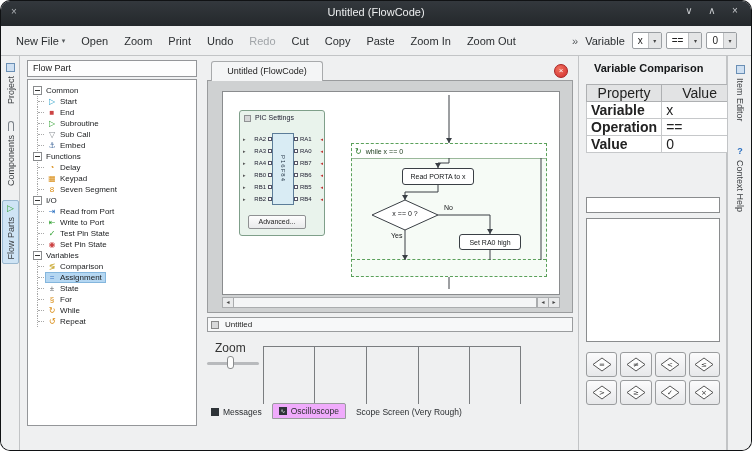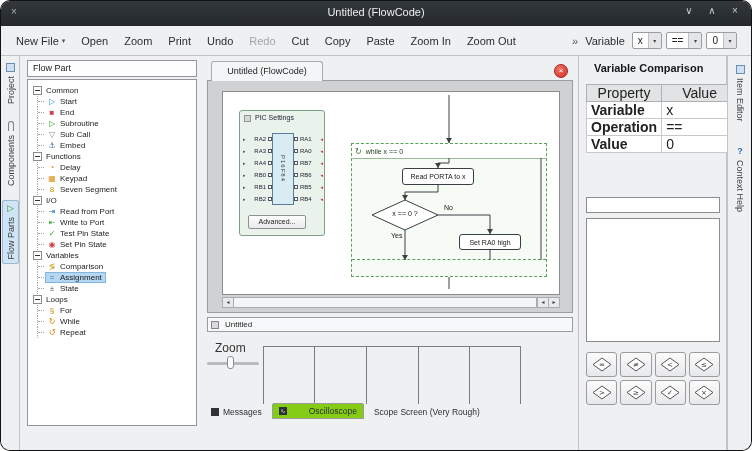--- a/index.html
+++ b/index.html
@@ -132,21 +132,21 @@
   .zoom-slider { position:absolute; left:206px; top:354px; width:52px; height:15px; }
   .zoom-slider .groove { position:absolute; left:0; right:0; top:7px; height:3px; background:#b8babd; border-radius:2px; }
   .zoom-slider .handle { position:absolute; left:20px; top:1px; width:7px; height:13px;
                          background:#fdfdfd; border:1px solid #8a8c8e; border-radius:3px; }
 
   .scope { position:absolute; left:262px; top:345px; width:258px; height:57px; border-top:1px solid #7a7d80; }
   .sline { position:absolute; top:0; width:1px; height:57px; background:#7a7d80; }
 
   .bottom-tabs { position:absolute; left:204px; top:401px; height:17px; display:flex; align-items:flex-end; gap:4px; }
   .btab { display:flex; align-items:center; font-size:8.5px; color:#2b2e31; padding:2px 6px; }
-  .btab.sel { background:#84cc16; border:1px solid #9a9c9e; border-radius:2px 2px 0 0;gap:18px; }
+  .btab.sel { background:#f0abfc; border:1px solid #9a9c9e; border-radius:2px 2px 0 0; }
   .bt-icon { width:8px; height:8px; background:#2e3338; margin-right:4px; color:#e6e8ea;
              font-size:6px; line-height:8px; text-align:center; }
 
   
   .right-panel { position:absolute; left:577px; top:55px; width:149px; bottom:0;
                  background:#eff0f1; border-left:1px solid #c2c4c6; border-right:1px solid #c2c4c6; }
   .rp-title { position:absolute; left:15px; top:6px; font-size:11px; font-weight:bold; color:#141618; }
   .prop-table { position:absolute; left:7px; top:28px; width:152px; border-collapse:collapse; font-size:14px; }
   .prop-table th { background:#e2e3e4; border:1px solid #aeb0b2; font-weight:normal; height:16px; color:#222; }
   .prop-table td { border:1px solid #c6c8ca; background:#fff; height:16px; padding:0 4px; color:#222; }
@@ -375,24 +375,20 @@
               <span class="ticon" style="color: rgb(58, 111, 192);">=</span>
               <span class="tlbl">Assignment</span>
             </span>
           </div>
           <div class="trow item">
             <span class="guide"></span>
             <span class="iwrap">
               <span class="ticon" style="color: rgb(96, 100, 104);">±</span>
               <span class="tlbl">State</span>
             </span>
-          </div>
-          <div class="trow group">
-            <span class="exp"></span>
-            <span class="glbl">Loops</span>
           </div>
           <div class="trow item">
             <span class="guide"></span>
             <span class="iwrap">
               <span class="ticon" style="color: rgb(216, 138, 16);">§</span>
               <span class="tlbl">For</span>
             </span>
           </div>
           <div class="trow item">
             <span class="guide"></span>

